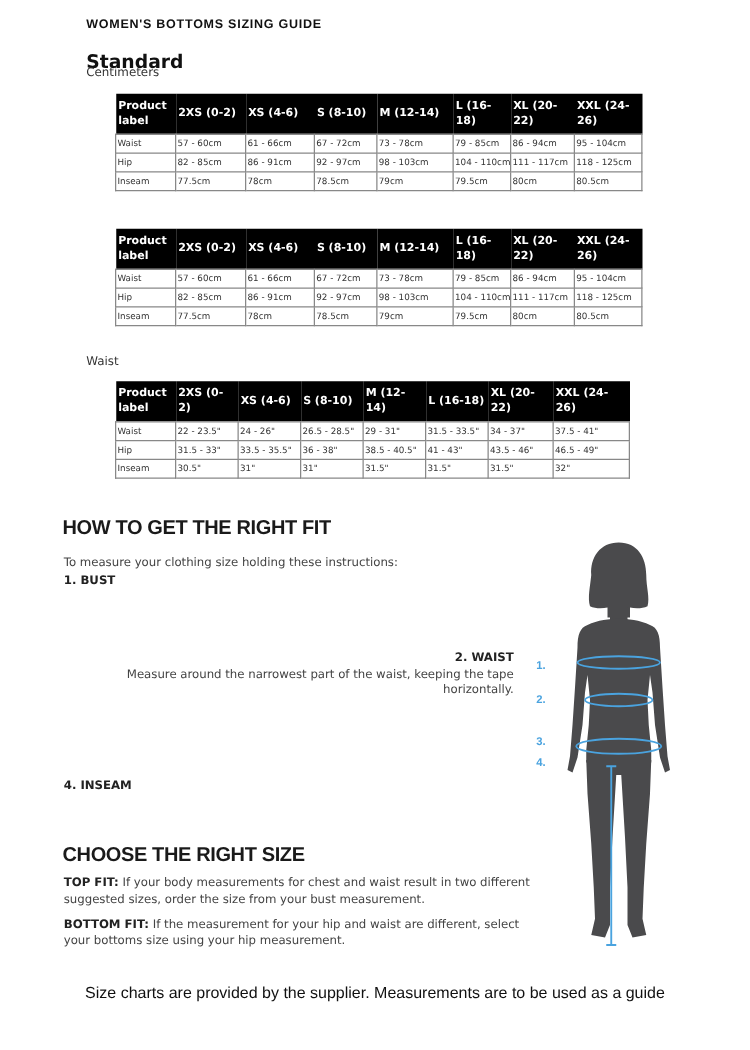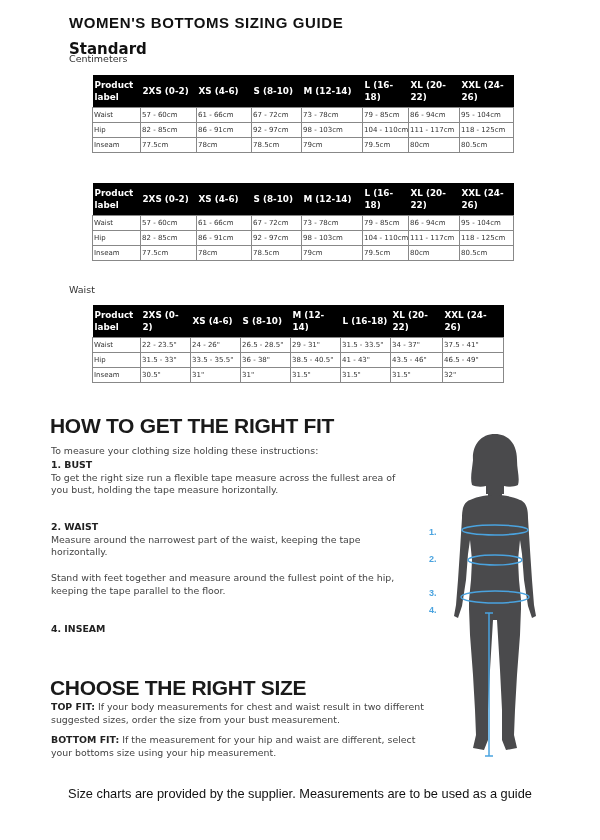--- a/index.html
+++ b/index.html
@@ -1,25 +1,25 @@
 <!DOCTYPE html>
 <html><head>
 <meta charset="utf-8">
 <style>
   html, body { margin:0; padding:0; background:#ffffff; }
   body { width:600px; height:840px; position:relative; overflow:hidden; font-family:"DejaVu Sans", sans-serif; color:#222; }
   .abs { position:absolute; }
-  .title { left:69px; top:14px; font-family:"Liberation Sans", sans-serif; font-weight:bold; font-size:15px; letter-spacing:0.6px; color:#111;text-align:center; }
+  .title { left:69px; top:14px; font-family:"Liberation Sans", sans-serif; font-weight:bold; font-size:10px; letter-spacing:0.6px; color:#111;text-align:center; }
   .sub-bold { left:69px; top:40px; font-size:15px; font-weight:bold; color:#111; }
   .sub { font-size:9.5px; color:#333; }
   table.size { position:absolute; border-collapse:collapse; font-size:7px; color:#333; table-layout:fixed; }
   table.size th { background:#000; color:#fff; font-weight:bold; font-size:8.8px; text-align:left; padding:0 2px; line-height:12px; vertical-align:middle; }
   table.size td { border:1px solid #888; padding:0 1px; height:14px; line-height:14px; white-space:nowrap; overflow:hidden; }
   table.size tr.head { height:32px;margin-top:36px; }
-  .h2 { left:50px; font-family:"Liberation Sans", sans-serif; font-weight:bold; font-size:21px; color:#1a1a1a; letter-spacing:-0.3px; }
+  .h2 { left:50px; font-family:"Liberation Sans", sans-serif; font-weight:bold; font-size:16px; color:#1a1a1a; letter-spacing:-0.3px; }
   .body-text { left:51px; width:360px; font-size:9.4px; line-height:12.5px; color:#444; }
   .body-text b { color:#222; }
   .step-title { font-weight:bold; color:#222; display:block; }
   .footer { left:0; width:600px; top:785px; text-align:center; font-family:"Liberation Sans", sans-serif; font-size:12.8px; line-height:18px; color:#111; }
   .num { font-family:"Liberation Sans", sans-serif; font-weight:bold; font-size:9px; color:#4aa3df; }
 </style>
 </head>
 <body>
 
 <div class="abs title">WOMEN'S BOTTOMS SIZING GUIDE</div>
@@ -191,28 +191,26 @@
         <td>32"</td>
   </tr>
 </tbody>
   </table>
 
 <div class="abs h2" style="top:414px;">HOW TO GET THE RIGHT FIT</div>
 <div class="abs body-text" style="top:445px;">To measure your clothing size holding these instructions:</div>
 
 <div class="abs body-text" style="top:459px;">
   <span class="step-title">1. BUST</span>
-  <span>To get the right size run a flexible tape measure across the fullest area of you bust, holding the tape measure horizontally.</span>
-</div>
-<div class="abs body-text" style="top:521px;">
+</div>
+<div class="abs body-text" style="top:521px;text-align:right;">
   <span class="step-title">2. WAIST</span>
   <span>Measure around the narrowest part of the waist, keeping the tape horizontally.</span>
 </div>
 <div class="abs body-text" style="top:572px;">
-  <span>Stand with feet together and measure around the fullest point of the hip, keeping the tape parallel to the floor.</span>
 </div>
 <div class="abs body-text" style="top:623px;">
   <span class="step-title">4. INSEAM</span>
 </div>
 
 <div class="abs h2" style="top:676px;">CHOOSE THE RIGHT SIZE</div>
 <div class="abs body-text" style="top:701px;width:375px;">
   <b>TOP FIT:</b><span> If your body measurements for chest and waist result in two different suggested sizes, order the size from your bust measurement.</span>
 </div>
 <div class="abs body-text" style="top:734px;width:375px;">

